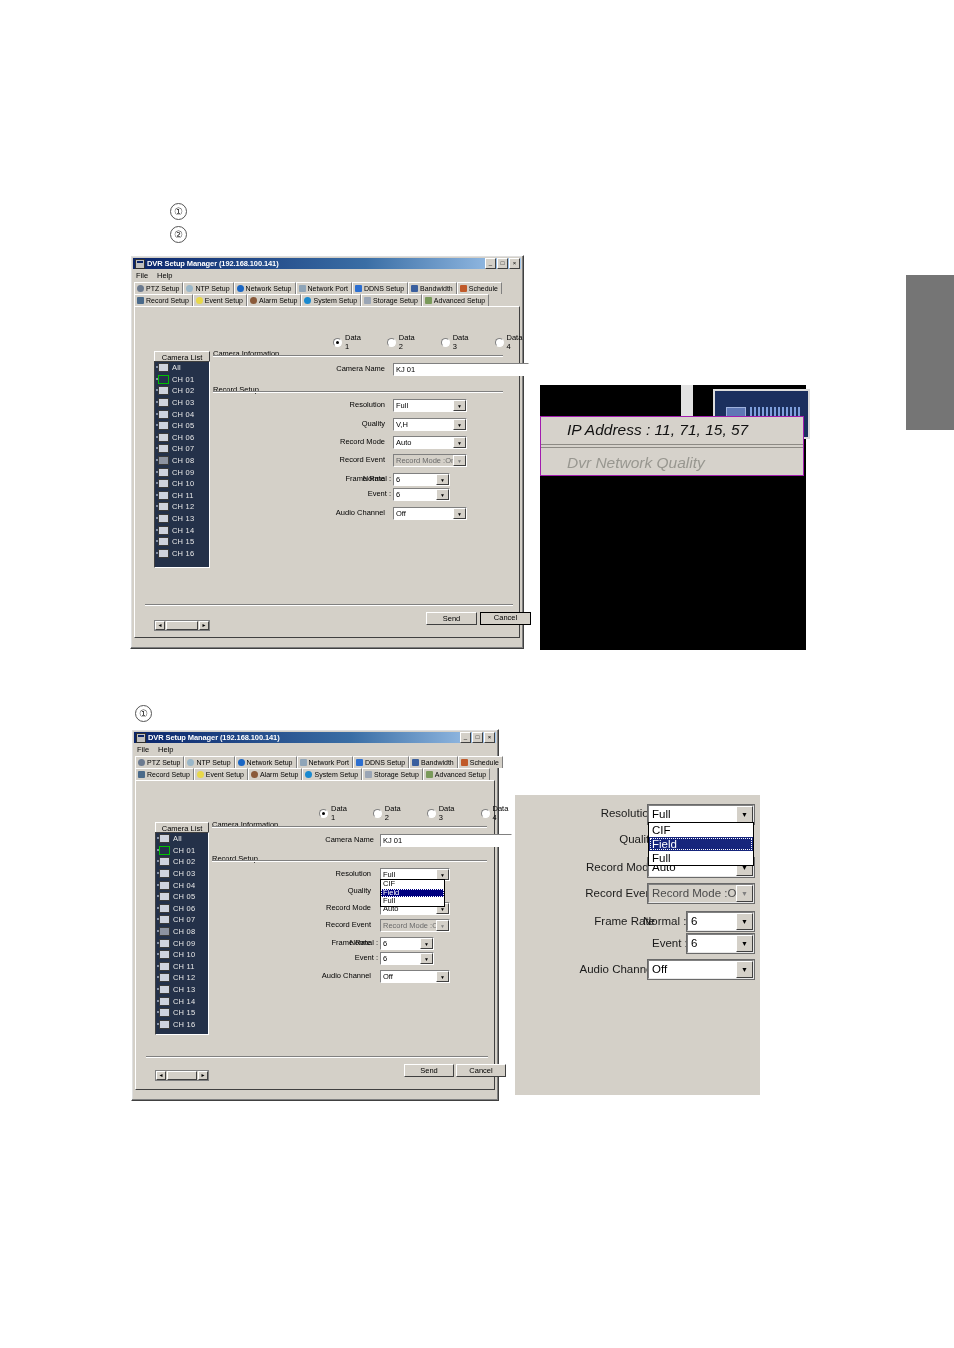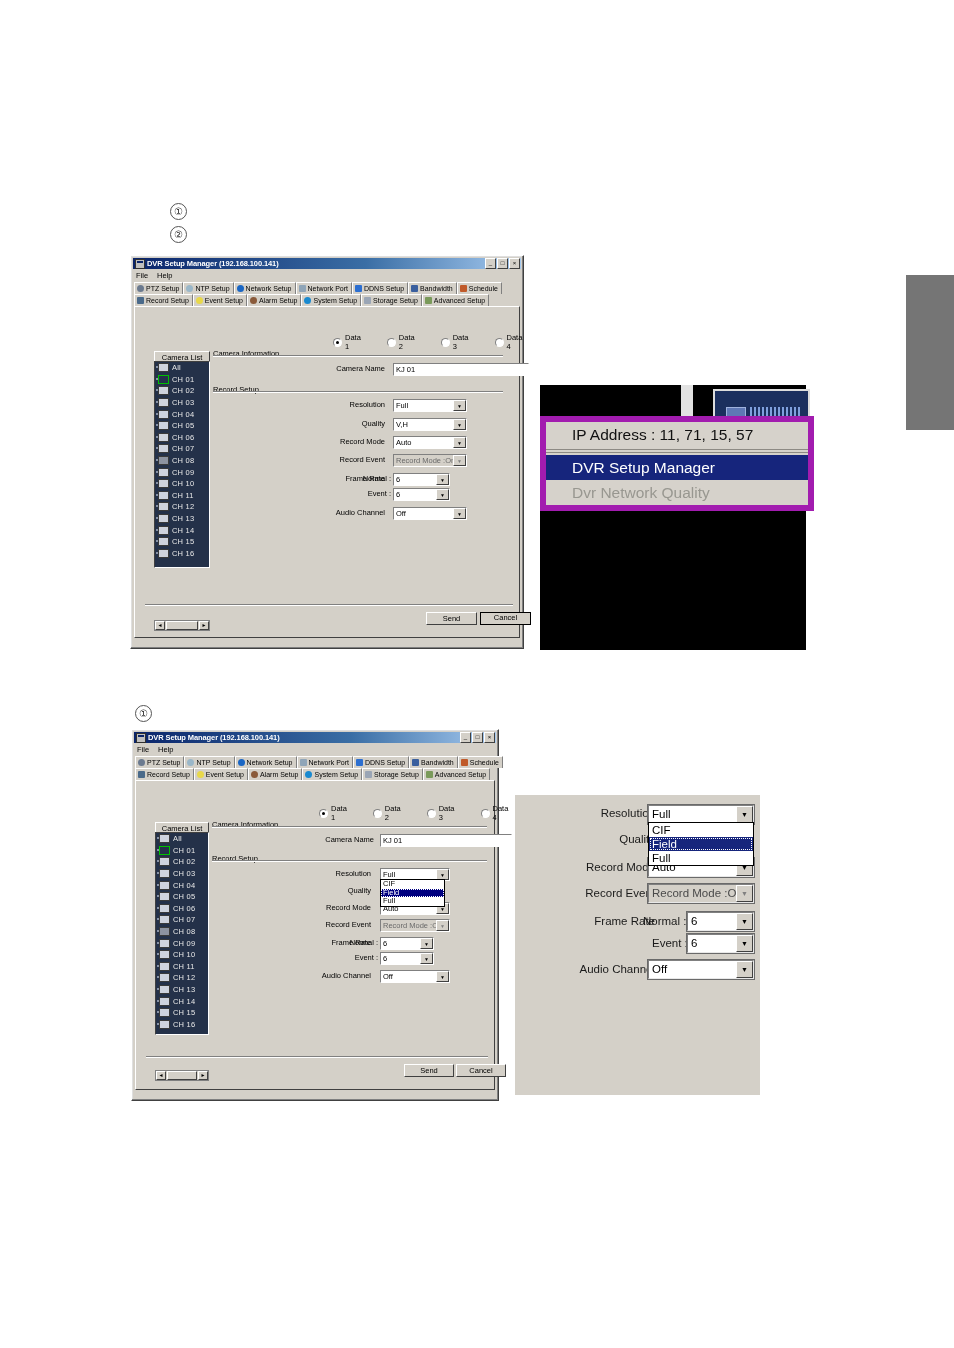--- a/index.html
+++ b/index.html
@@ -157,22 +157,23 @@
     background:#d4d0c8;
     border-top:1px solid #fff;border-left:1px solid #fff;
     border-right:1px solid #404040;border-bottom:1px solid #404040;
     font-size:7.5px;text-align:center;line-height:11px;height:11px;
   }
   .btn.focus{border:1px solid #000;line-height:10px;}
 
   
   .ctxwrap{background:#000;position:absolute;}
   .ctxmenu{
-    position:absolute;background:#d6d2cb;border:6px solid #a21caf;
+    position:absolute;background:#d6d2cb;border:1px solid #a21caf;
     font-family:"Liberation Sans", sans-serif;
+    font-style:italic;
   }
   .ctxitem{
     font-size:15.5px;color:#111;padding:1px 0 1px 26px;line-height:23px;white-space:nowrap;
   }
   .ctxitem.info{font-size:15.5px;}
   .ctxitem.hl{background:#16257c;color:#fff;}
   .ctxitem.dis{color:#989790;}
   .ctxsep{height:1px;background:#8d8a84;margin:2px 0;}
 
   
@@ -445,21 +446,20 @@
 <div class="abs ctxwrap" style="left:540px;top:385px;width:266px;height:265px;">
   <div class="abs" style="left:141px;top:0;width:12px;height:50px;background:#e2e2e2;"></div>
   <div class="abs" style="left:173px;top:4px;width:93px;height:46px;background:#1b2f5e;border:2px solid #dcdcdc;"></div>
   <div class="abs" style="left:186px;top:22px;width:18px;height:12px;background:#5f78b5;border:1px solid #9fb2dd;"></div>
   <div class="abs" style="left:210px;top:22px;width:50px;height:12px;background:repeating-linear-gradient(90deg,#7fa0dd 0 2px,#1b2f5e 2px 4px);"></div>
 
   <div class="ctxmenu" style="left:0;top:31px;width:262px;">
     <div class="ctxitem info">IP Address : 11, 71, 15, 57</div>
     <div class="ctxsep"></div>
     <div class="ctxsep"></div>
-    <div class="ctxitem hl">DVR Setup Manager</div>
     <div class="ctxitem dis">Dvr Network Quality</div>
   </div>
 </div>
 
 <div class="abs circnum" style="left:135px;top:705px;">①</div>
 
 <div class="abs dlg" style="left:131px;top:729px;width:366px;height:370px;">
 
   <div class="titlebar">
     <span class="title-ico"></span>

